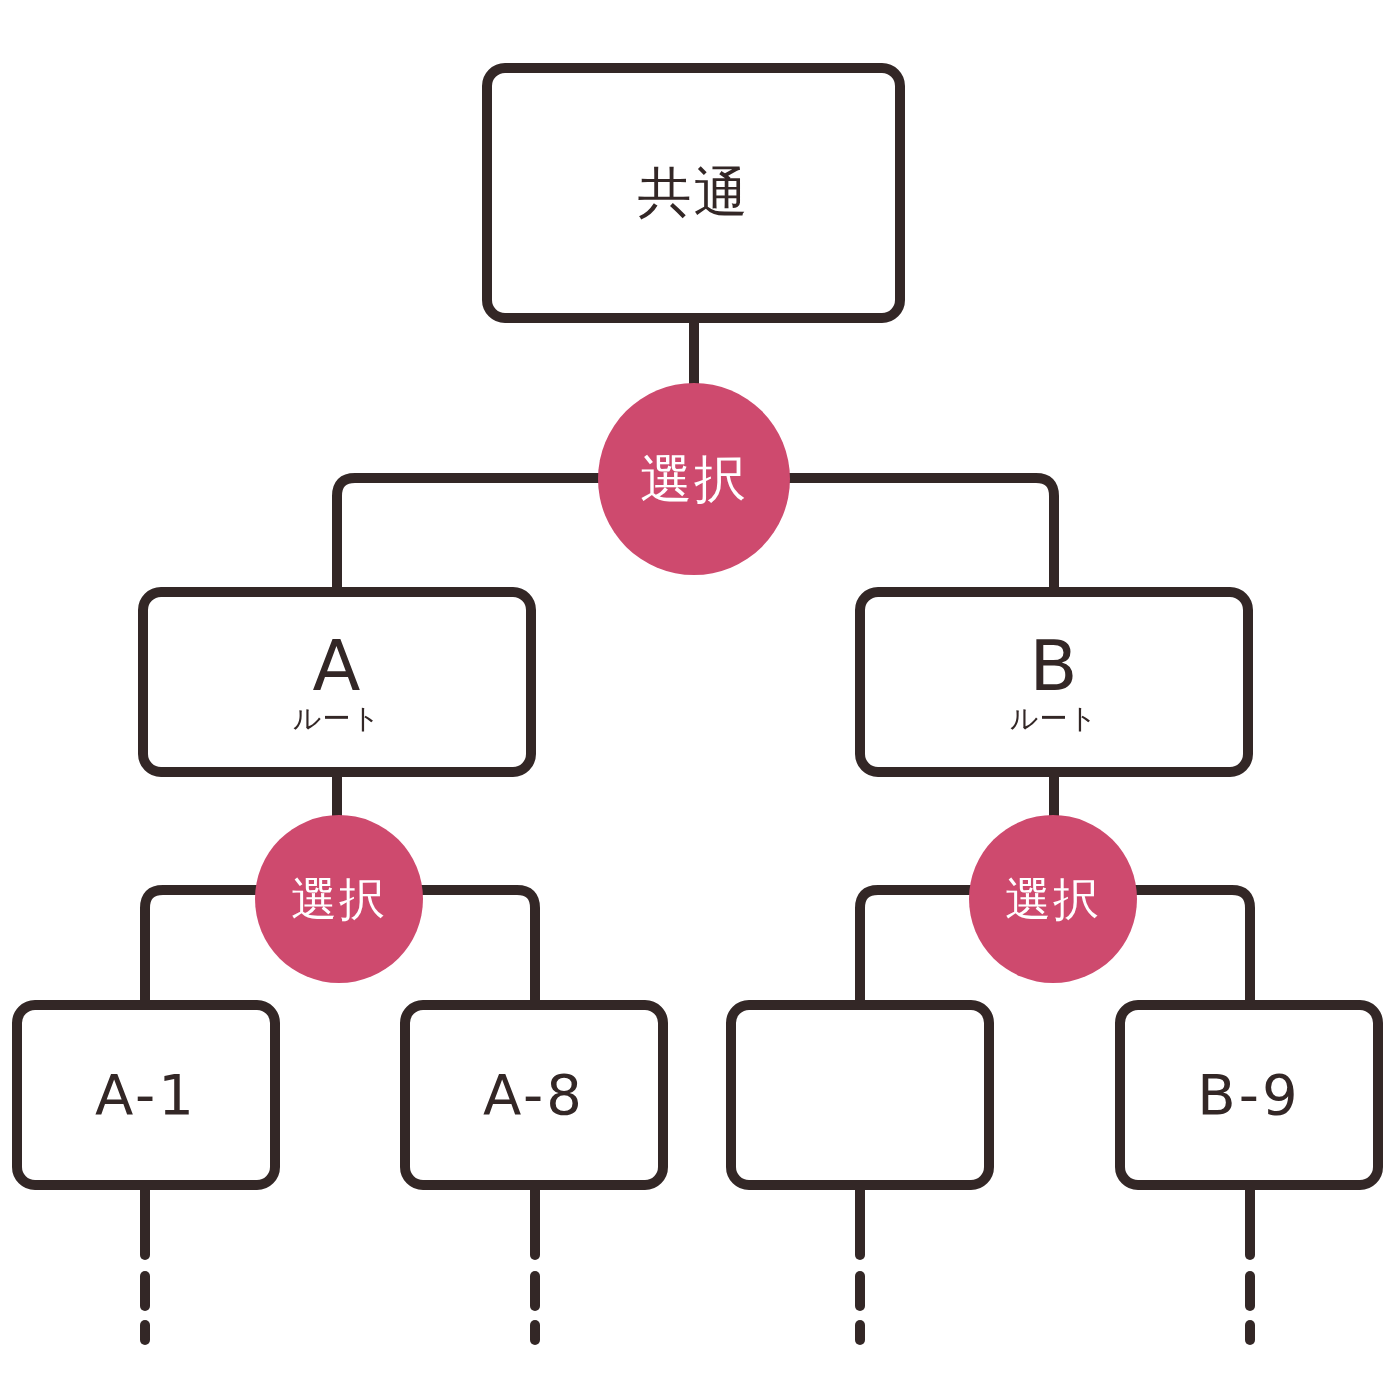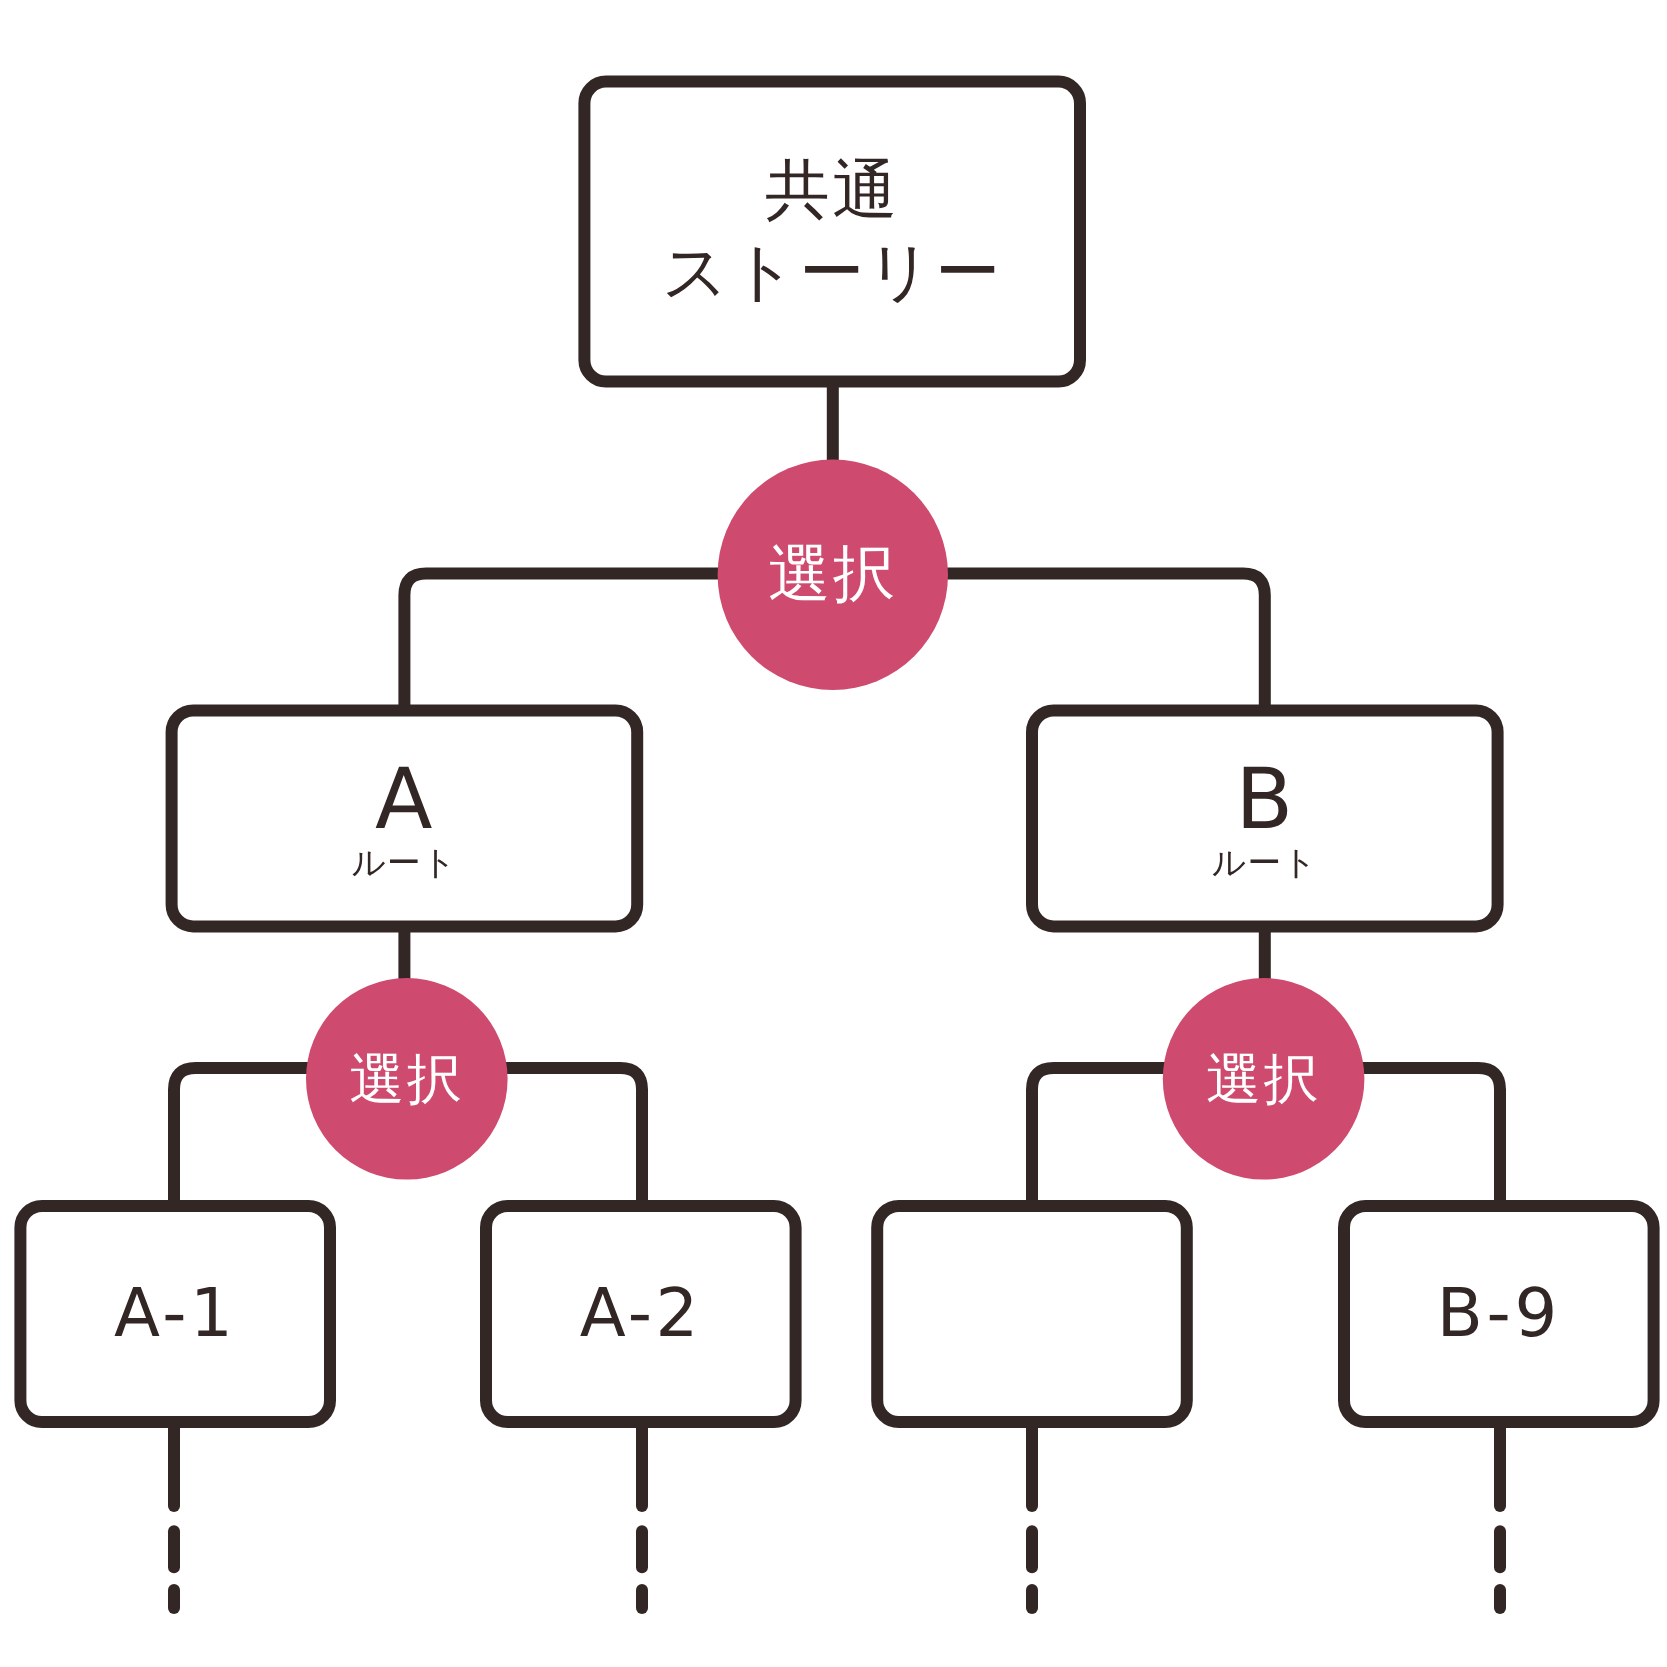--- a/index.html
+++ b/index.html
@@ -145,21 +145,20 @@
 
     <g>
       <circle cx="694" cy="479" r="96" fill="#CE4A6E"></circle>
       <circle cx="339" cy="899" r="84" fill="#CE4A6E"></circle>
       <circle cx="1053" cy="899" r="84" fill="#CE4A6E"></circle>
     </g>
   </svg>
 
   <div class="node-label stack" style="left:487px; top:68px; width:413px; height:250px;">
     <span class="lbl-title-1">共通</span>
-    <span class="lbl-title-2">ストーリー</span>
   </div>
 
   <div class="node-label stack" style="left:598px; top:383px; width:192px; height:192px;">
     <span class="lbl-choice">選択</span>
   </div>
 
   <div class="node-label stack" style="left:143px; top:592px; width:388px; height:180px;">
     <span class="lbl-route-letter">A</span>
     <span class="lbl-route-sub">ルート</span>
   </div>
@@ -174,19 +173,19 @@
   </div>
 
   <div class="node-label stack" style="left:969px; top:815px; width:168px; height:168px;">
     <span class="lbl-choice-small">選択</span>
   </div>
 
   <div class="node-label stack" style="left:17px; top:1005px; width:258px; height:180px;">
     <span class="lbl-leaf">A-1</span>
   </div>
   <div class="node-label stack" style="left:405px; top:1005px; width:258px; height:180px;">
-    <span class="lbl-leaf">A-2</span>
+    <span class="lbl-leaf">A-8</span>
   </div>
   <div class="node-label stack" style="left:1120px; top:1005px; width:258px; height:180px;">
     <span class="lbl-leaf">B-9</span>
   </div>
 
 </div>
 
 </body></html>

